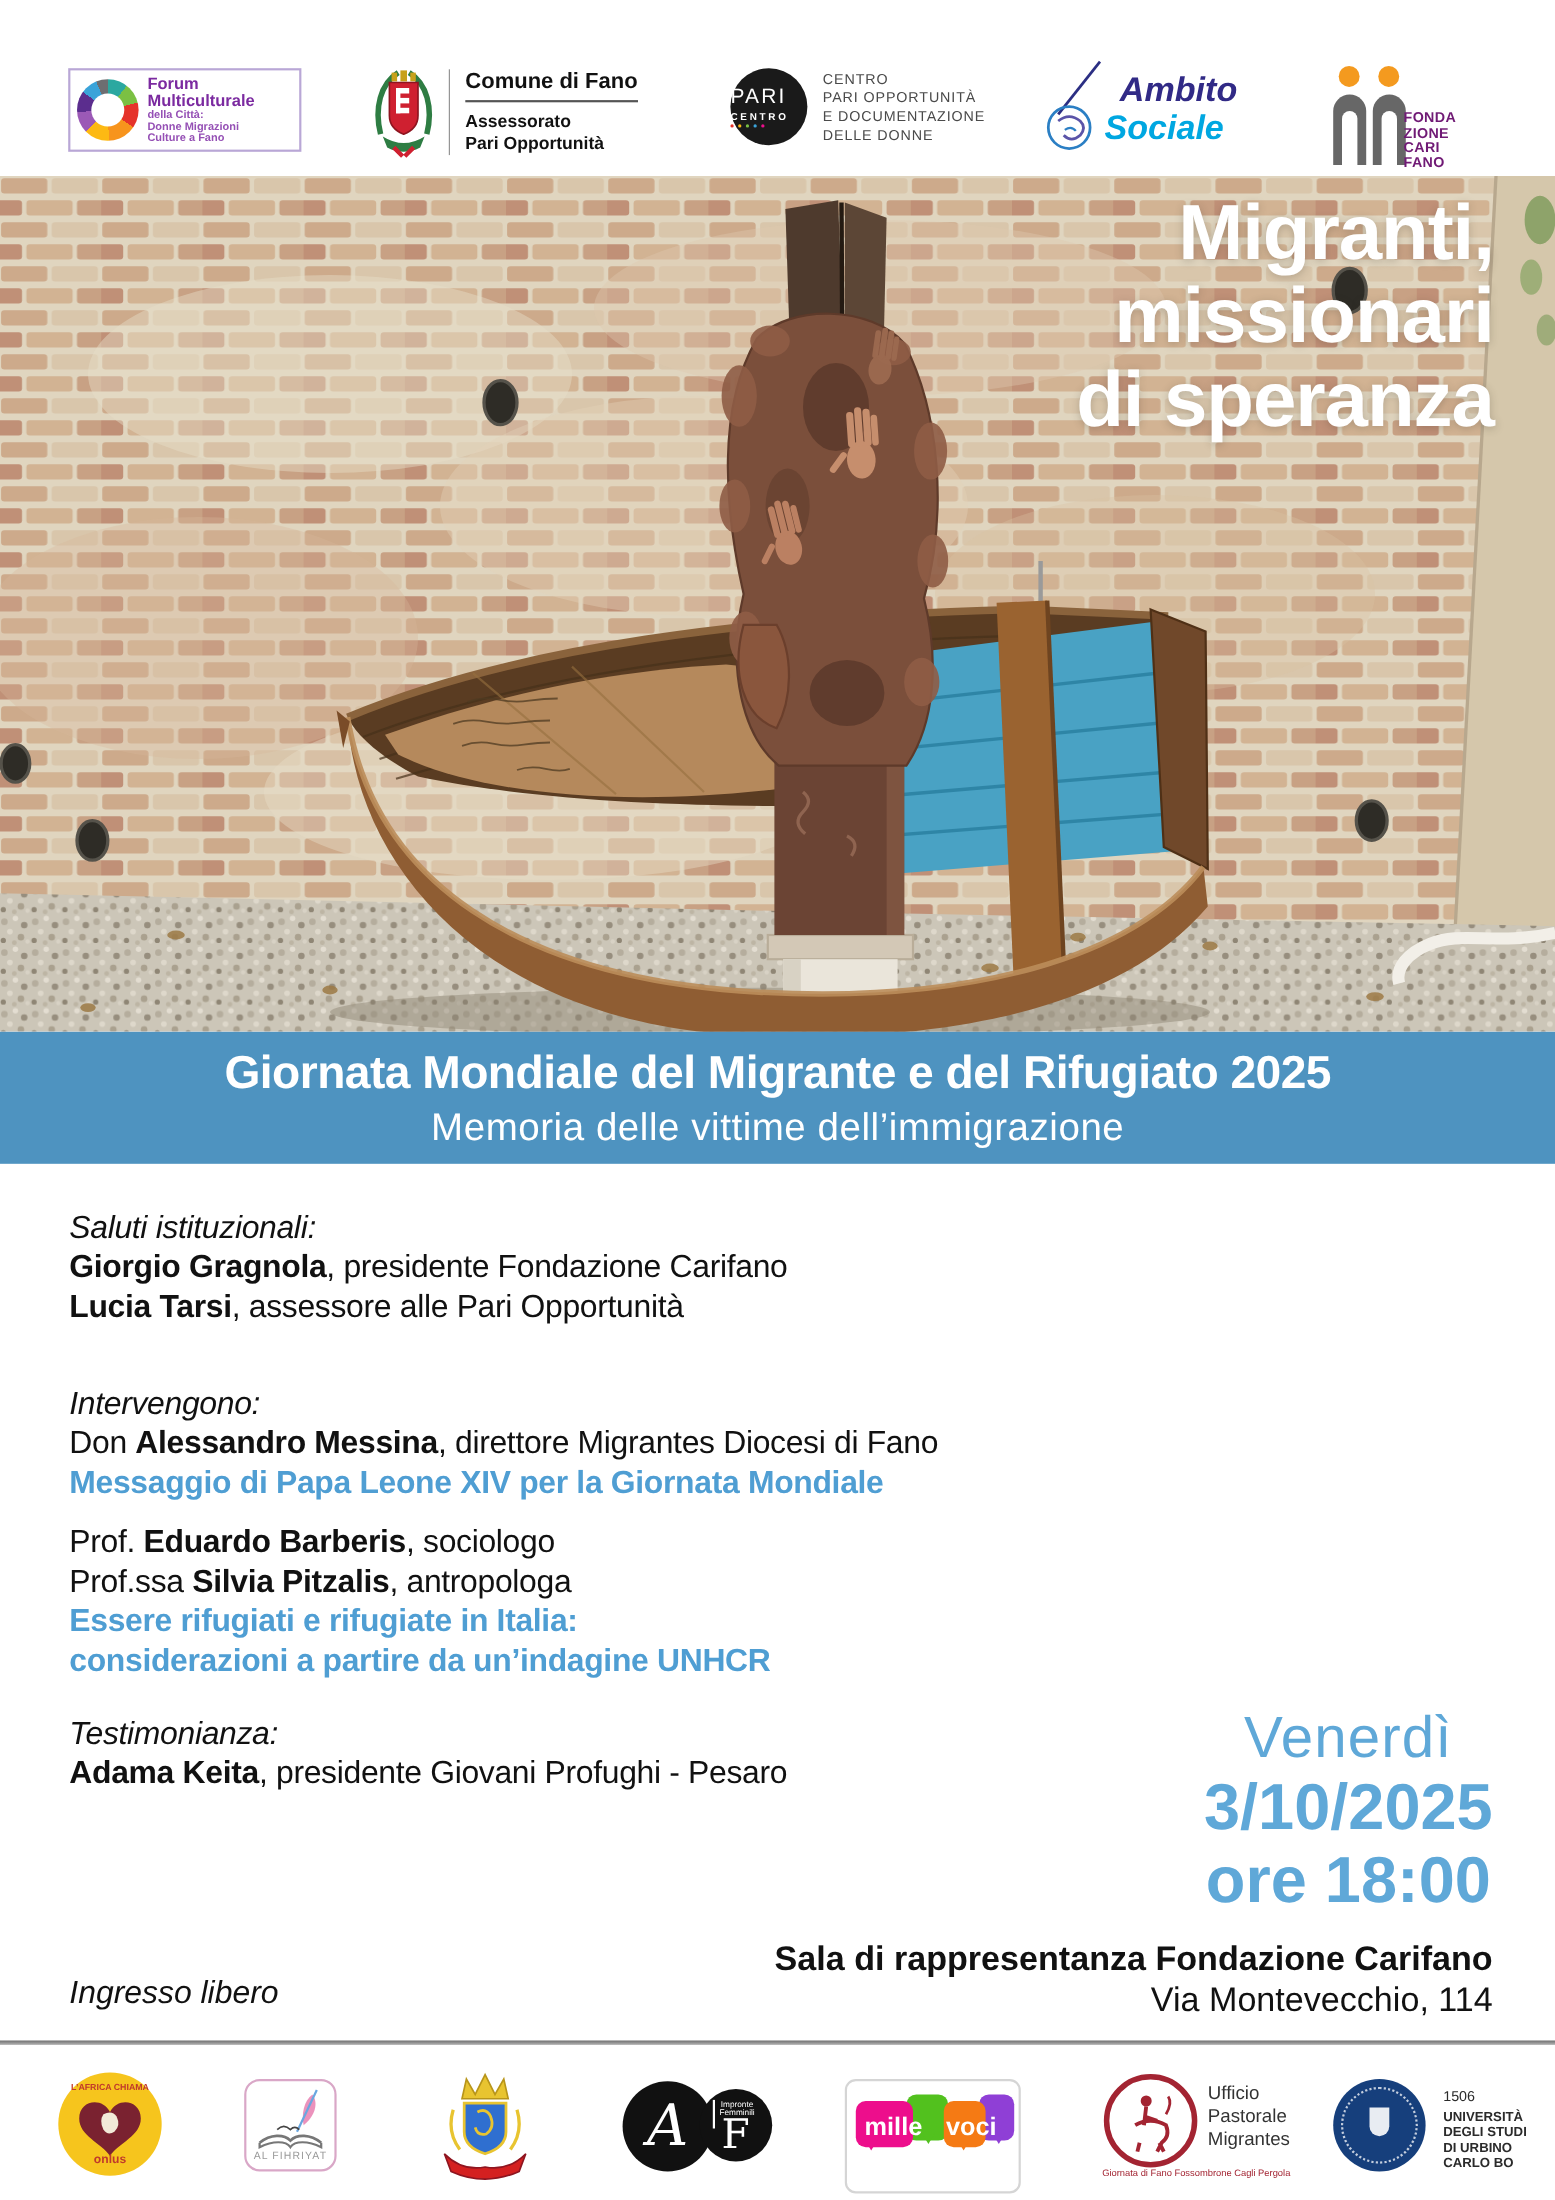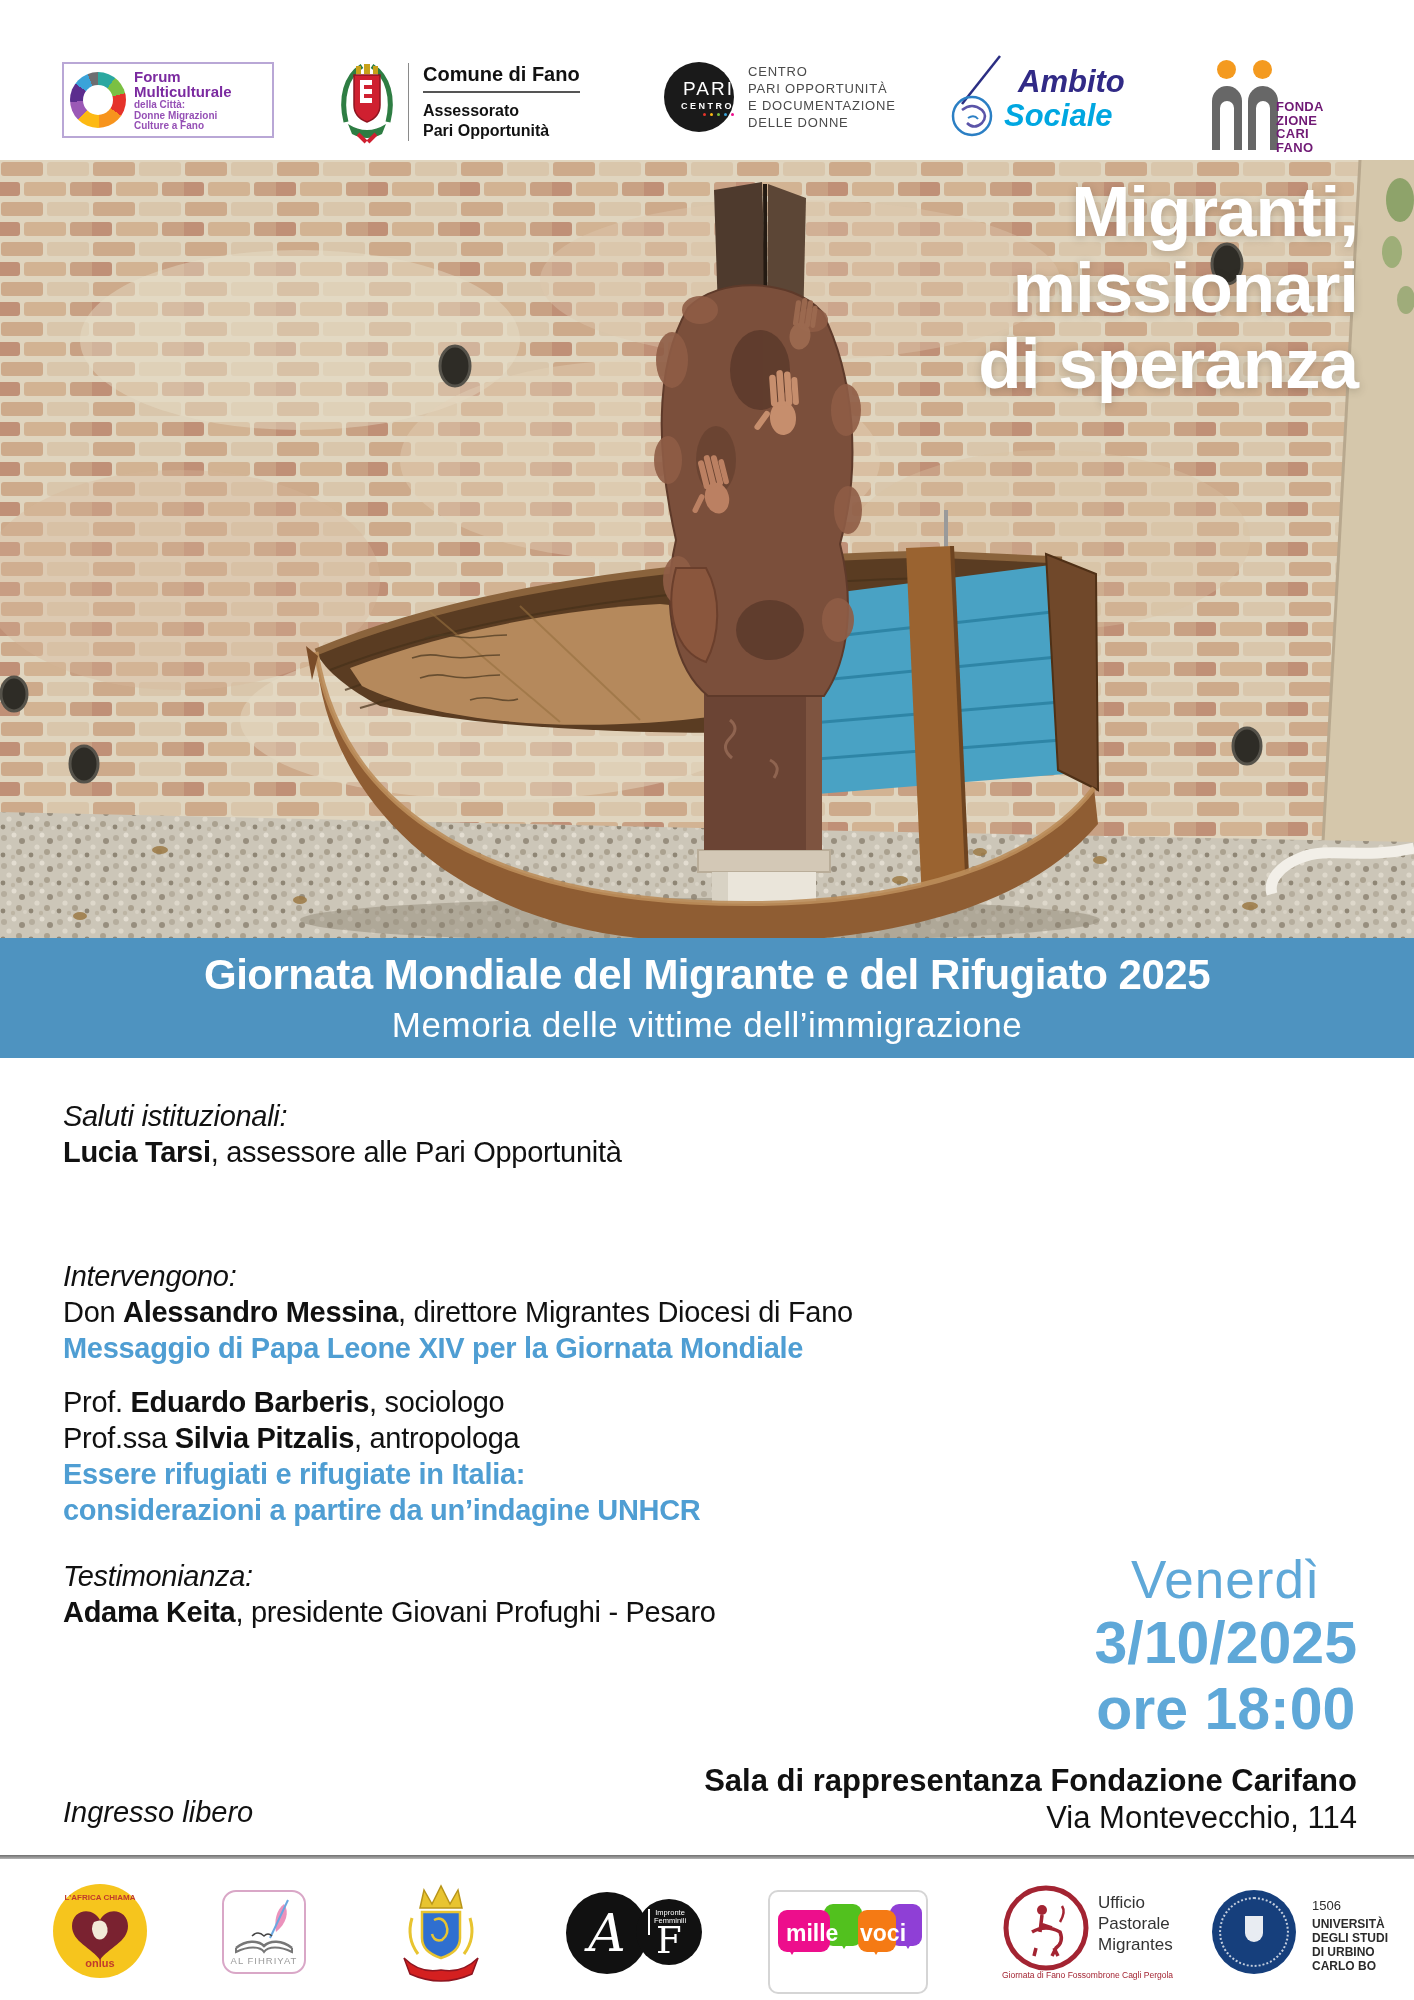--- a/index.html
+++ b/index.html
@@ -19,21 +19,21 @@
   .forum-txt .big{font-size:15px;font-weight:800;color:#7b2aa0;}
   .forum-txt .sml{font-size:10px;font-weight:700;color:#9550b5;}
 
   .hdr-comune{left:336px;top:54px;width:260px;height:96px;display:flex;align-items:center;}
   .comune-txt{border-left:1.5px solid #8a8a8a;margin-left:10px;padding-left:14px;}
   .comune-name{font-size:20px;font-weight:800;color:#111;border-bottom:2px solid #555;padding-bottom:5px;margin-bottom:8px;}
   .comune-sub{font-size:16px;font-weight:800;color:#111;line-height:20px;}
 
   .hdr-pari{left:664px;top:62px;display:flex;align-items:center;gap:14px;}
   .pari-circle{width:70px;height:70px;border-radius:50%;background:#1a1a1a;color:#fff;
-      display:flex;flex-direction:column;align-items:flex-end;justify-content:center;}
+      display:flex;flex-direction:column;align-items:flex-start;justify-content:center;}
   .pari-circle .p1{font-size:19px;letter-spacing:2px;font-weight:400;}
   .pari-circle .p2{font-size:9px;letter-spacing:2.5px;font-weight:700;margin-top:1px;}
   .pari-dots{display:flex;gap:4px;margin-top:2px;}
   .pari-dots i{width:3px;height:3px;border-radius:50%;display:block;}
   .pari-txt{font-size:13px;color:#4a4a4a;letter-spacing:0.8px;line-height:17px;font-weight:500;}
 
   .hdr-ambito{left:946px;top:52px;width:230px;height:100px;}
   .ambito-word{font-style:italic;font-weight:800;font-size:31px;letter-spacing:0;}
   .ambito-1{left:72px;top:12px;color:#312a86;}
   .ambito-2{left:58px;top:46px;color:#00a7e1;}
@@ -361,20 +361,21 @@
     </div>
   </div>
 
   <div class="abs banner">
     <div class="b1">Giornata Mondiale del Migrante e del Rifugiato 2025</div>
     <div class="b2">Memoria delle vittime dell’immigrazione</div>
   </div>
 
   <div class="abs sec" style="top:1098px">
     <div class="h">Saluti istituzionali:</div>
+    <div><b>Giorgio Gragnola</b><span>, presidente Fondazione Carifano</span></div>
     <div><b>Lucia Tarsi</b><span>, assessore alle Pari Opportunità</span></div>
   </div>
 
   <div class="abs sec" style="top:1258px">
     <div class="h">Intervengono:</div>
     <div><span>Don </span><b>Alessandro Messina</b><span>, direttore Migrantes Diocesi di Fano</span></div>
     <div class="hl">Messaggio di Papa Leone XIV per la Giornata Mondiale</div>
   </div>
 
   <div class="abs sec" style="top:1384px">

